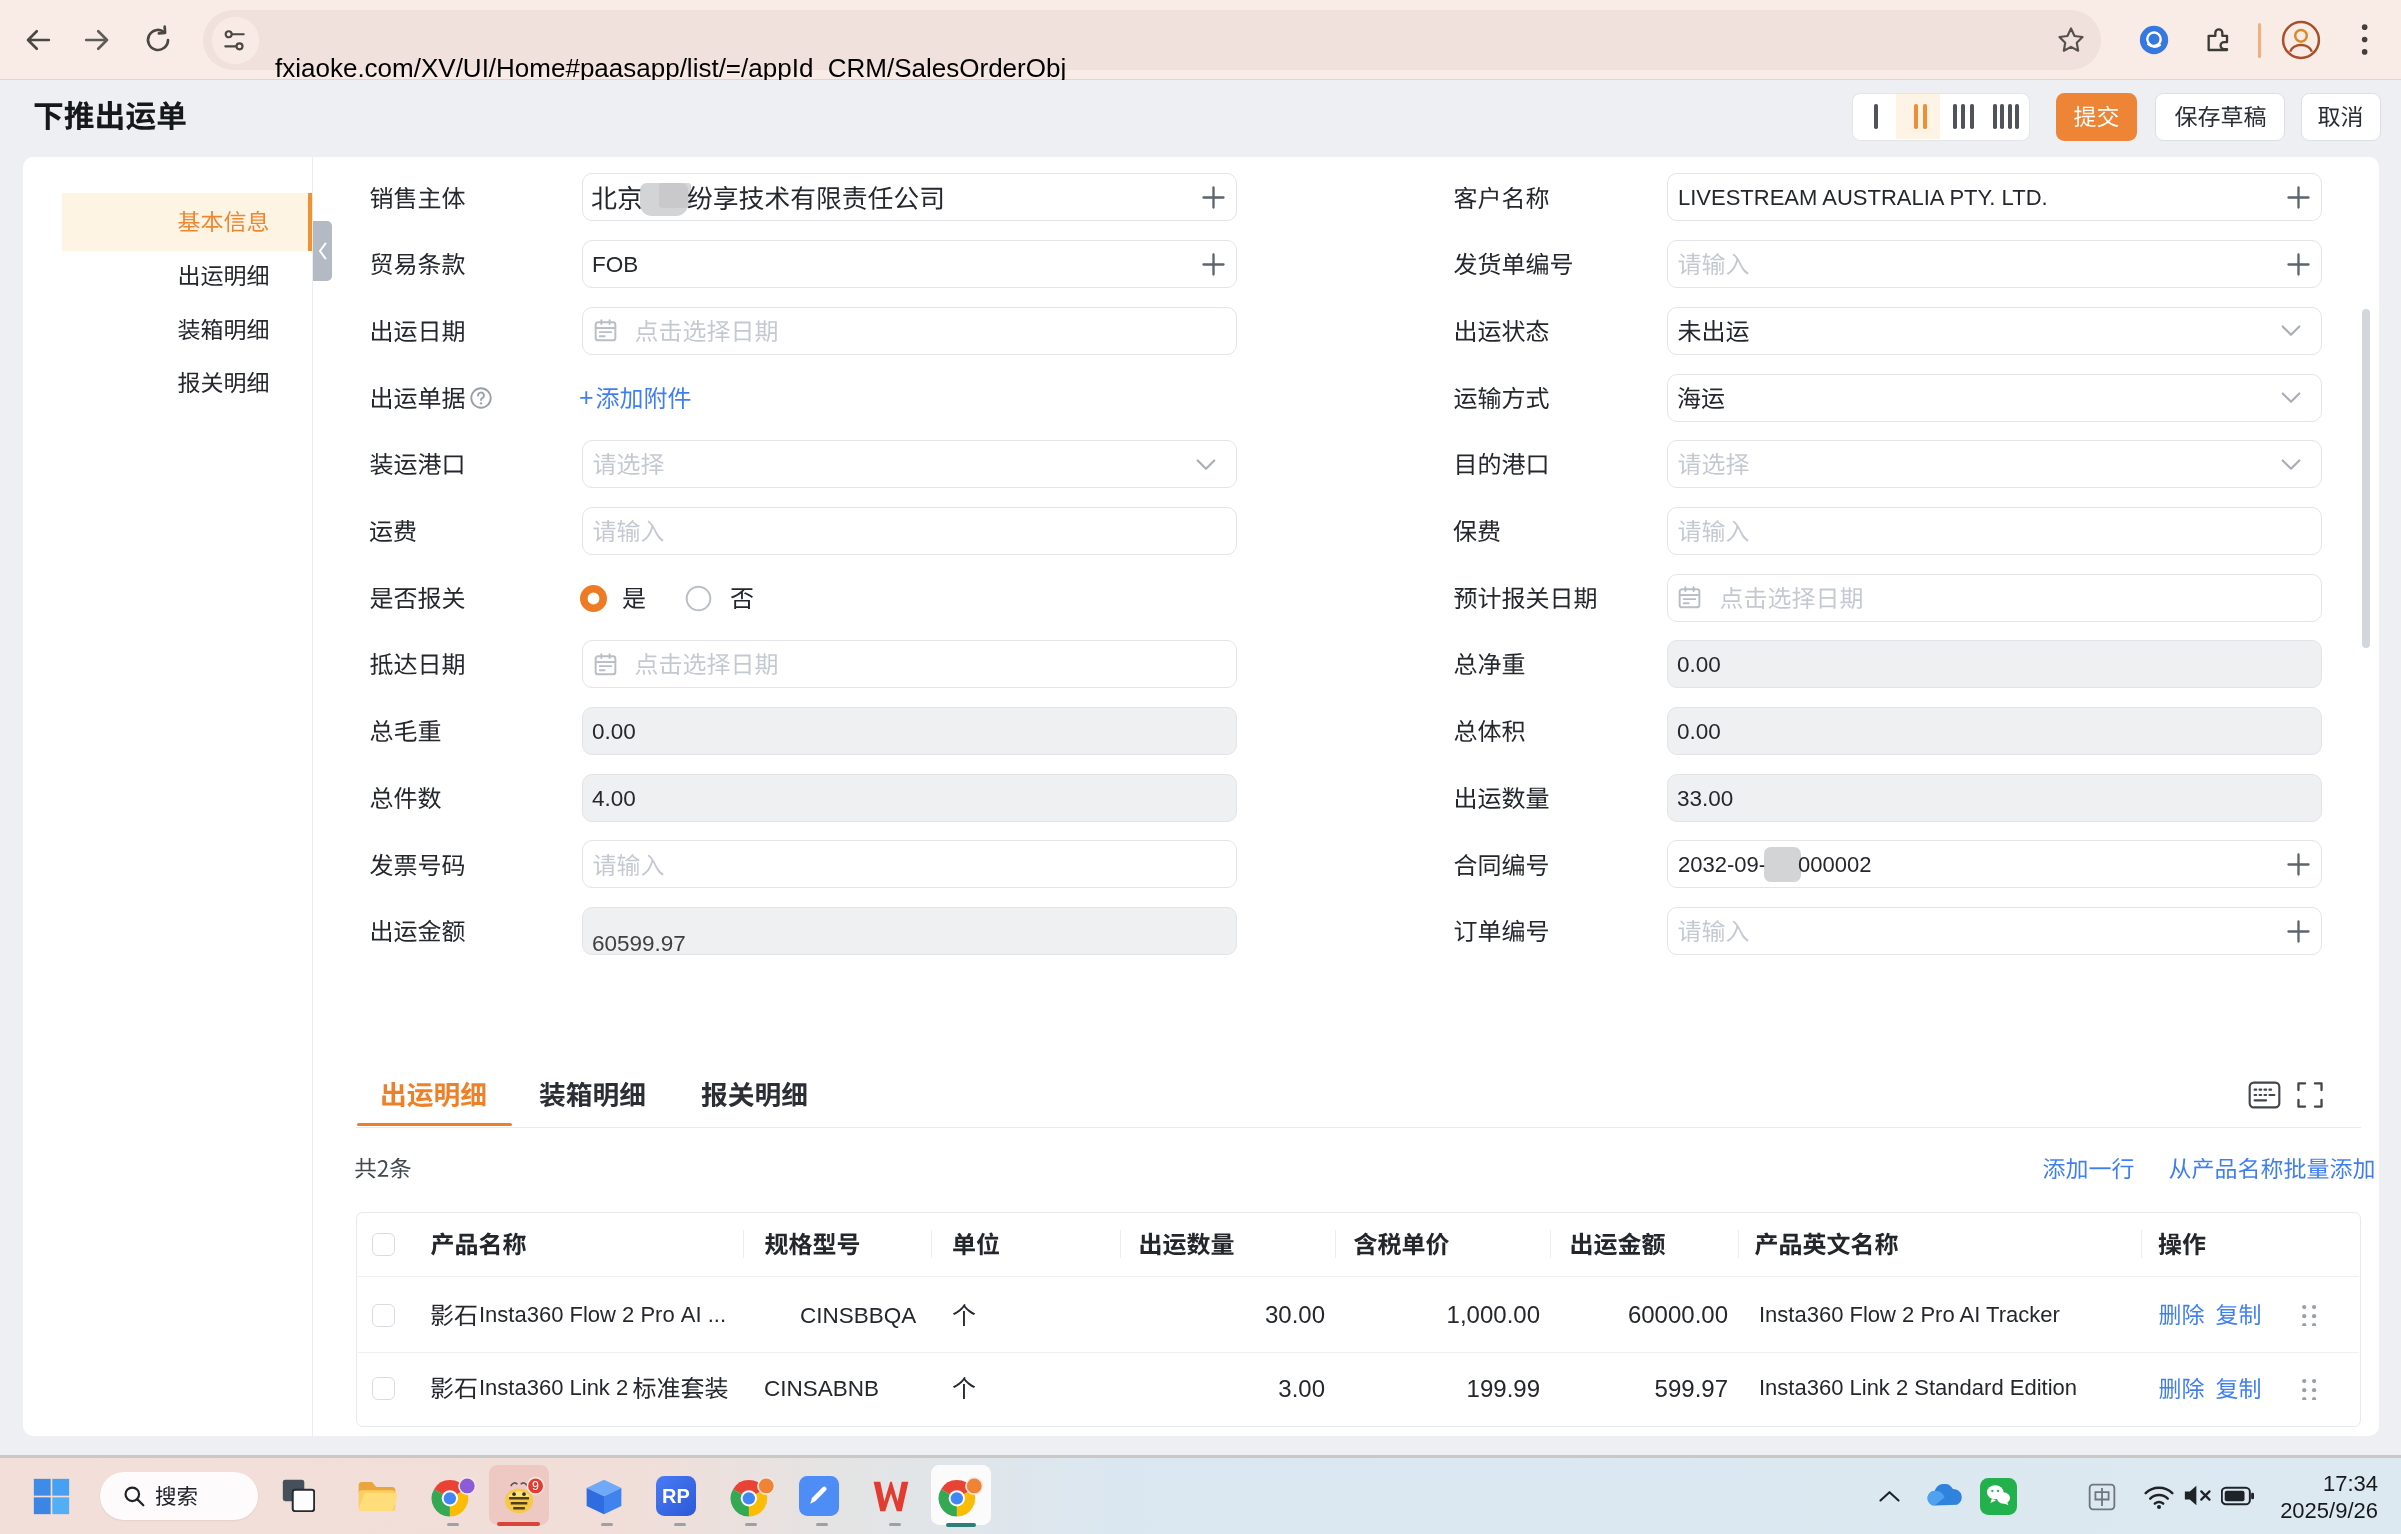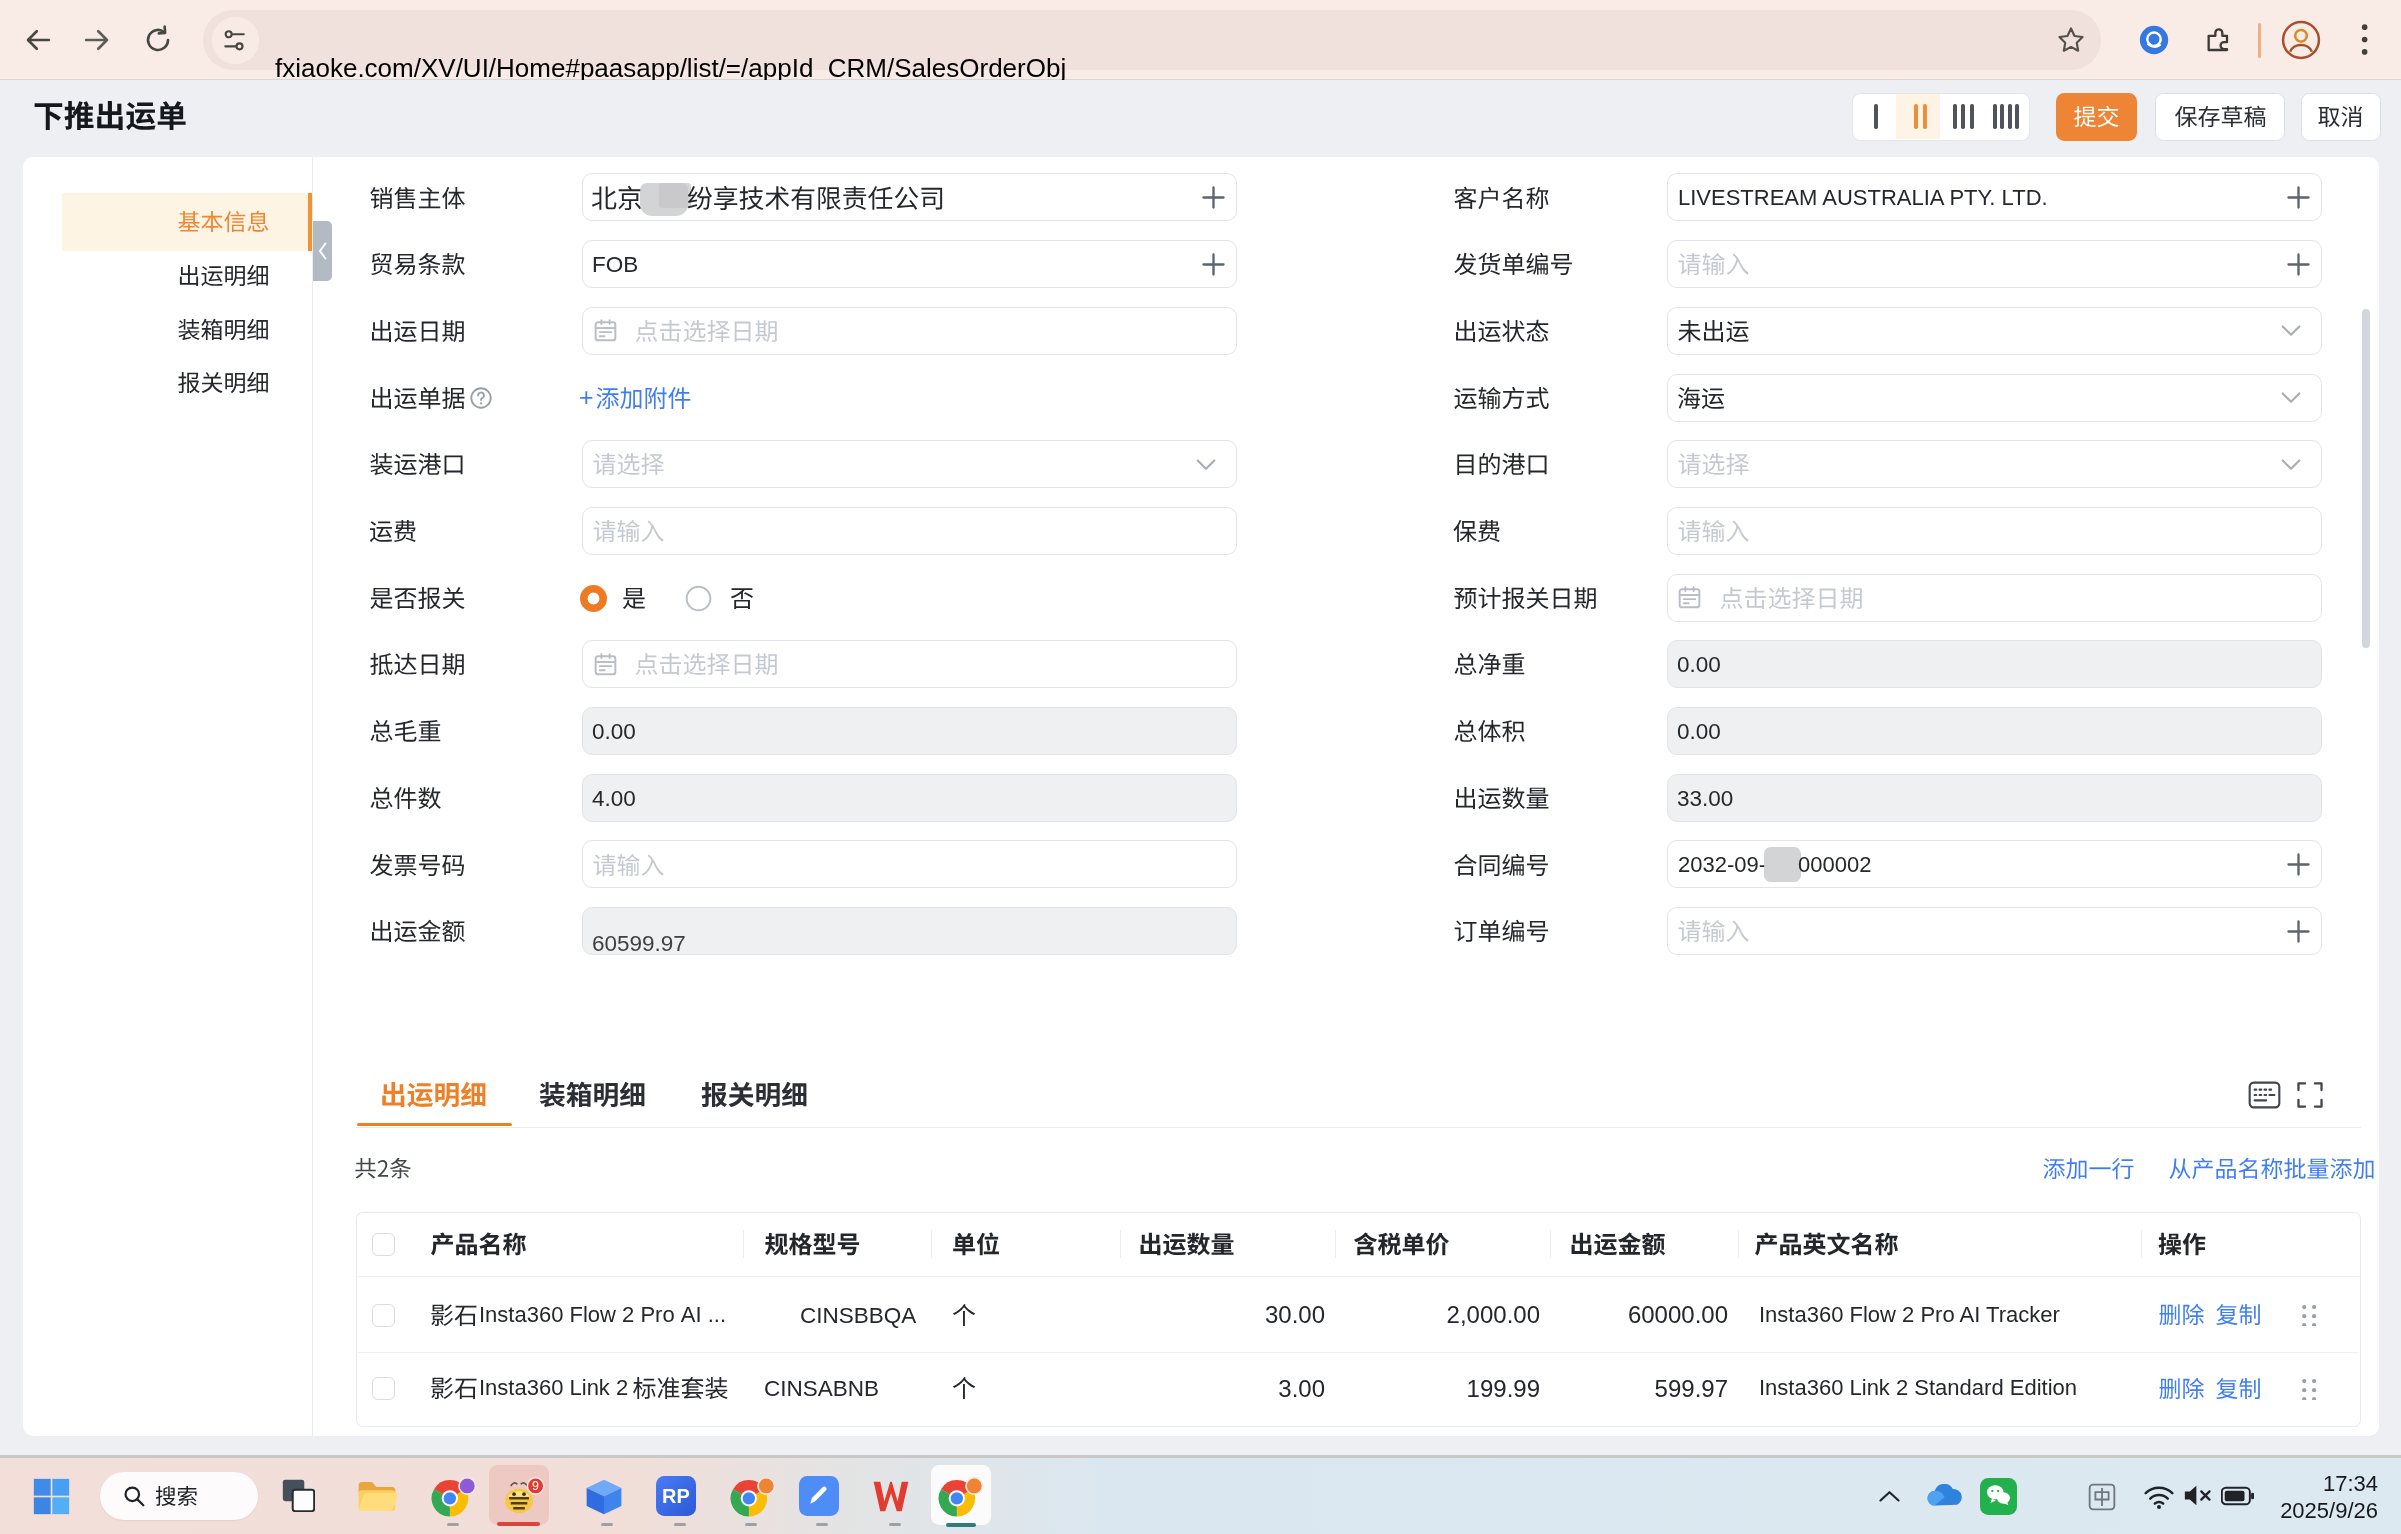--- a/index.html
+++ b/index.html
@@ -710,21 +710,21 @@
 <svg class="t" style="left:430px;top:1303px;width:48px;height:24px" viewBox="0 -880 2000 1000" fill="#24272c">
     <use href="#g5f71r" x="0"></use>
     <use href="#g77f3r" x="1000"></use>
   </svg>
 <div class="a" style="font:400 22px/26px 'Liberation Sans',sans-serif;color:#24272c;top:1302px;left:479px;">Insta360&nbsp;Flow&nbsp;2&nbsp;Pro&nbsp;AI&nbsp;...</div>
 <div class="a" style="font:400 22.5px/27px 'Liberation Sans',sans-serif;color:#24272c;top:1302px;left:764px;margin-left:36px;">CINSBBQA</div>
 <svg class="t" style="left:952px;top:1303px;width:24px;height:24px" viewBox="0 -880 1000 1000" fill="#24272c">
     <use href="#g4e2ar" x="0"></use>
   </svg>
 <div class="a" style="font:400 24px/29px 'Liberation Sans',sans-serif;color:#24272c;top:1300px;right:1076px;text-align:right;">30.00</div>
-<div class="a" style="font:400 24px/29px 'Liberation Sans',sans-serif;color:#24272c;top:1300px;right:861px;text-align:right;">2,000.00</div>
+<div class="a" style="font:400 24px/29px 'Liberation Sans',sans-serif;color:#24272c;top:1300px;right:861px;text-align:right;">1,000.00</div>
 <div class="a" style="font:400 24px/29px 'Liberation Sans',sans-serif;color:#24272c;top:1300px;right:673px;text-align:right;">60000.00</div>
 <div class="a" style="font:400 22px/26px 'Liberation Sans',sans-serif;color:#24272c;top:1302px;left:1759px;">Insta360 Flow 2 Pro AI Tracker</div>
 <svg class="t" style="left:2158px;top:1303px;width:47px;height:23px" viewBox="0 -880 2000 1000" fill="#3f7ef2">
     <use href="#g5220r" x="0"></use>
     <use href="#g9664r" x="1000"></use>
   </svg>
 <svg class="t" style="left:2215px;top:1303px;width:47px;height:23px" viewBox="0 -880 2000 1000" fill="#3f7ef2">
     <use href="#g590dr" x="0"></use>
     <use href="#g5236r" x="1000"></use>
   </svg>

